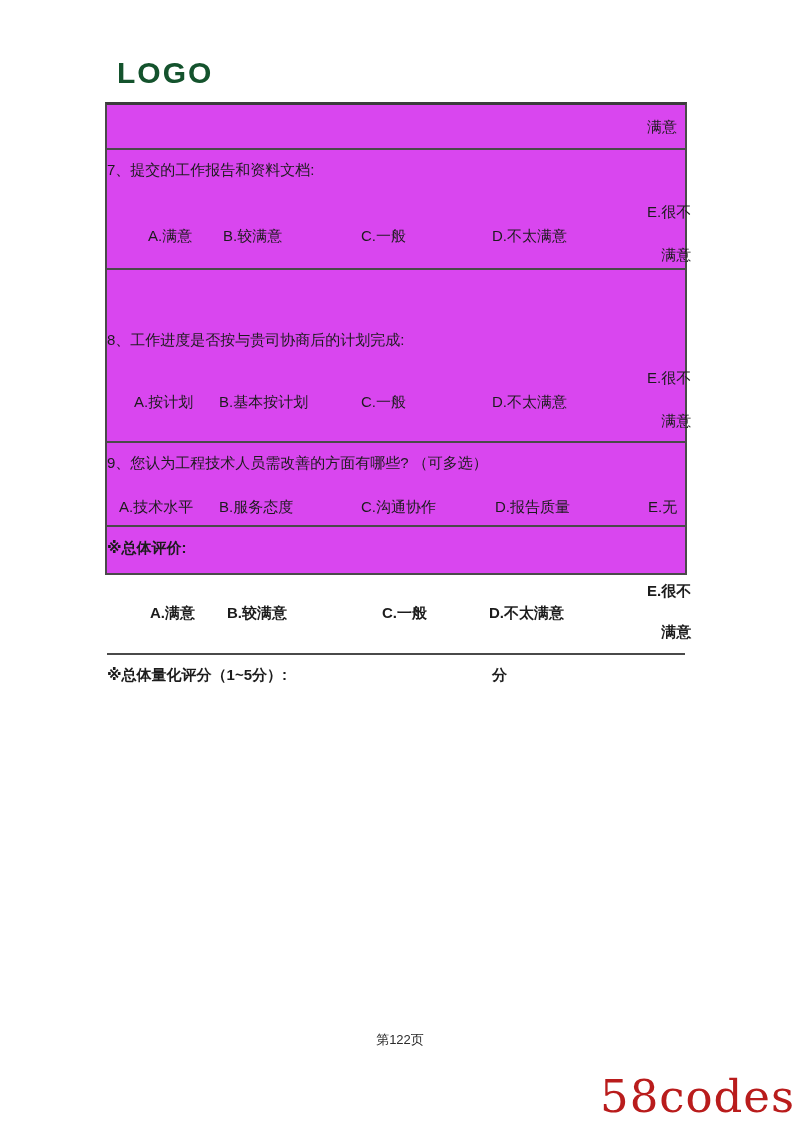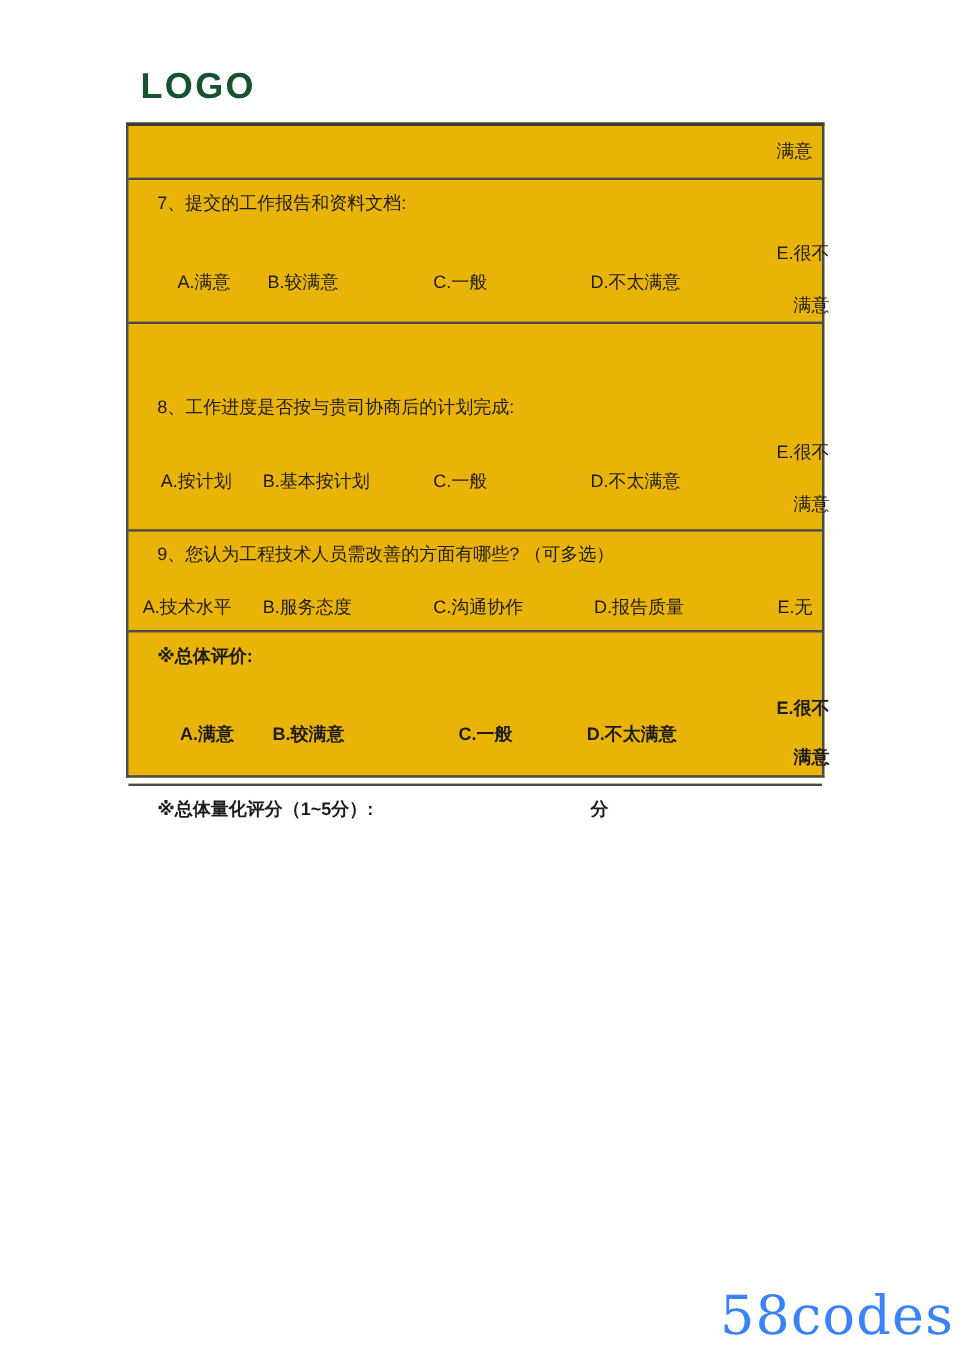--- a/index.html
+++ b/index.html
@@ -23,37 +23,37 @@
     letter-spacing: 2px;
     color: #14532d;
   }
 
   
   .form-table {
     position: absolute;
     left: 105px;
     top: 102px;
     width: 582px;
-    height: 546px;
+    height: 473px;
     box-sizing: border-box;
     border: 2px solid #4a4a4a;
     border-top: 3px solid #3c3c3c;
-    background: #eab308;
+    background: #d946ef;
     text-decoration: underline;
   }
   .row {
     position: relative;
     box-sizing: border-box;
     border-bottom: 2px solid #4a4a4a;
     font-size: 15px;
     line-height: 1.1;
   }
   .row:last-child { border-bottom: none; }
 
-  .qlabel { position: absolute; left: 24px; white-space: nowrap; text-align: center; }
+  .qlabel { position: absolute; left: 0; white-space: nowrap; text-align: center; }
   .opt    { position: absolute; white-space: nowrap; }
   .opt-e  { position: absolute; left: 540px; white-space: nowrap; }
   .opt-e .e-line { display: block; text-align: right; }
 
   
   .r-carry { height: 45px; }
   .r-carry .carry-text {
     position: absolute;
     top: 14px;
     right: 8px;
@@ -125,21 +125,21 @@
 
   
   .watermark {
     position: absolute;
     left: 600px;
     top: 1070px;
     font-size: 45px;
     font-family: "DejaVu Serif", "Liberation Serif", serif;
     font-weight: normal;
     letter-spacing: 1px;
-    color: #3b82f6;
+    color: #b91c1c;
   }
 </style>
 </head>
 <body>
 
 <div class="page">
 
   <div class="logo">LOGO</div>
 
   <div class="form-table">
@@ -194,16 +194,17 @@
     </div>
 
     <div class="row r-score">
       <div class="qlabel">※总体量化评分（1~5分）:</div>
       <span class="score-unit">分</span>
     </div>
 
 
   </div>
 
+  <div class="page-num">第122页</div>
 
   <div class="watermark">58codes</div>
 
 </div>
 
 </body></html>

